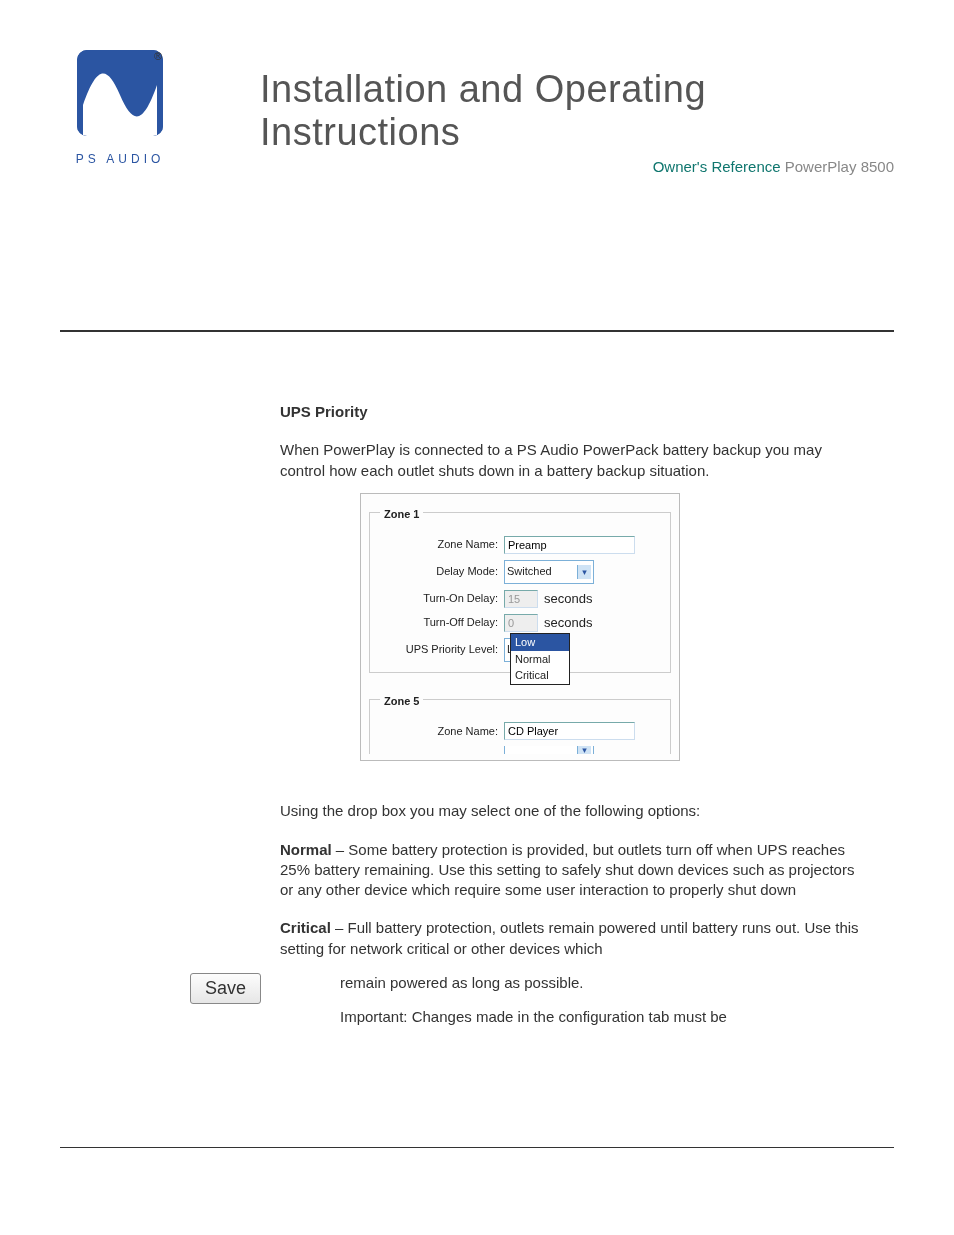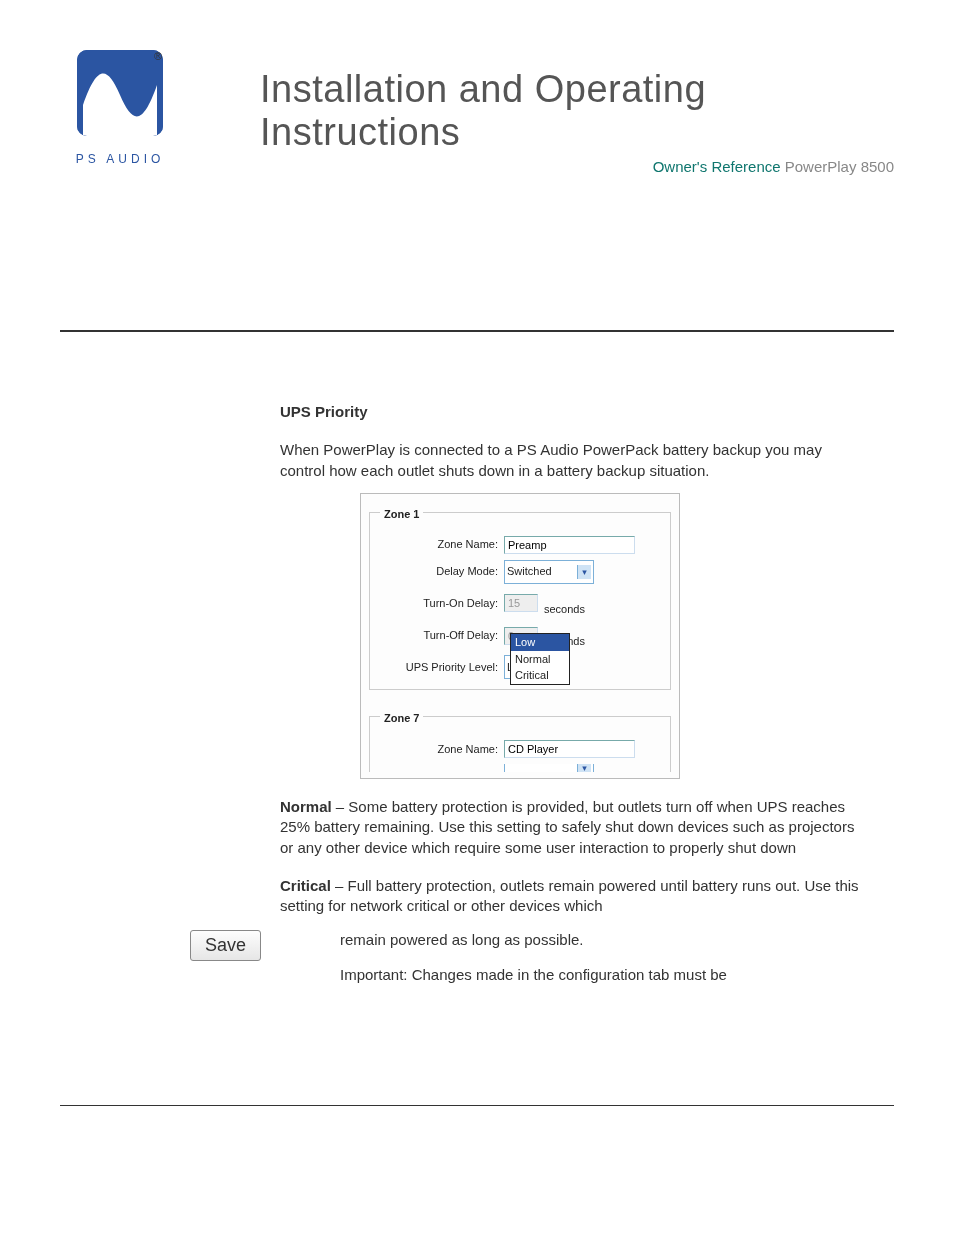--- a/index.html
+++ b/index.html
@@ -72,21 +72,21 @@
     border-left: 1px solid #7cb0d8; display:inline-flex; align-items:center; justify-content:center;
     color: #2b55a2; font-size: 9px;
   }
   .dropdown-list {
     position: absolute; left: 140px; top: 120px;
     border: 1px solid #222; background: #fff; font-size: 11px;
     width: 60px; z-index: 5;
   }
   .dropdown-list .opt { padding: 1px 4px; }
   .dropdown-list .opt.sel-opt { background: #2b55a2; color: #fff; }
-  .unit { margin-left: 6px; font-size: 11px; margin-top: 12px; }
+  .unit { margin-left: 6px; font-size: 13px; }
   .after-shot { margin-top: 40px; }
   .opt-para { margin-top: 18px; }
   .opt-para .bold { font-weight: bold; }
   .save-area { position: relative; margin-top: 14px; }
   .save-btn {
     position: absolute; left: -90px; top: 0;
     border: 1px solid #888; border-radius: 3px;
     background: linear-gradient(#fdfdfd,#e6e6e6);
     padding: 4px 14px; font-size: 18px; color: #333;
   }
@@ -153,35 +153,36 @@
             <span class="arrow">▾</span>
           </span>
         </div>
         <div class="dropdown-list">
           <div class="opt sel-opt">Low</div>
           <div class="opt">Normal</div>
           <div class="opt">Critical</div>
         </div>
       </div>
       <div class="fieldset" style="border-bottom:none; padding-bottom:0; margin-top:26px;">
-        <span class="legend">Zone 7</span>
+        <span class="legend">Zone 5</span>
         <div class="row">
           <div class="row-label">Zone Name:</div>
           <input class="txt" value="CD Player" style="">
         </div>
         <div class="row" style="height:8px; overflow:hidden;">
           <div class="row-label"></div>
           <span class="sel" style="width:90px;">
             <span></span>
             <span class="arrow">▾</span>
           </span>
         </div>
       </div>
     </div>
 
+    <div class="para after-shot">Using the drop box you may select one of the following options:</div>
 
     <div class="opt-para">
       <span class="bold">Normal</span><span> – Some battery protection is provided, but outlets turn off when UPS reaches 25% battery remaining. Use this setting to safely shut down devices such as projectors or any other device which require some user interaction to properly shut down</span>
     </div>
     <div class="opt-para">
       <span class="bold">Critical</span><span> – Full battery protection, outlets remain powered until battery runs out. Use this setting for network critical or other devices which</span>
     </div>
 
     <div class="save-area">
       <button class="save-btn">Save</button>

